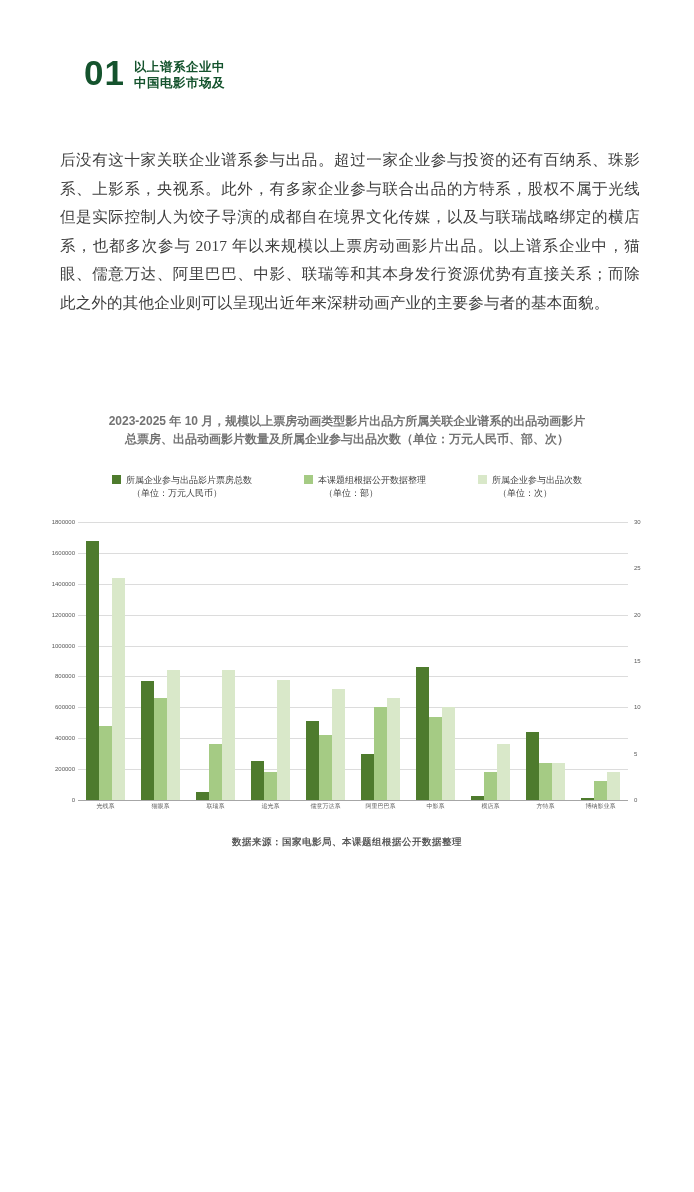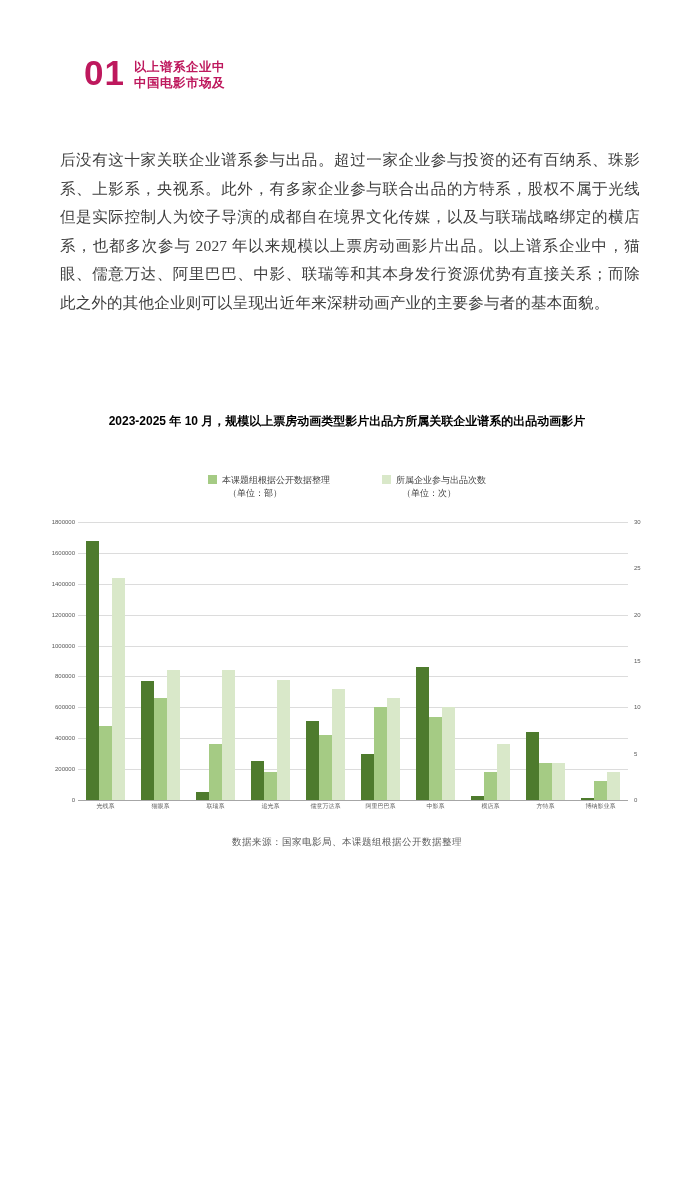--- a/index.html
+++ b/index.html
@@ -1,75 +1,83 @@
 <!DOCTYPE html>
 <html><head>
 <meta charset="utf-8">
 <style>
   html,body{margin:0;padding:0;background:#ffffff;}
   body{width:694px;height:1192px;position:relative;font-family:"Liberation Sans","DejaVu Sans",sans-serif;color:#3f3f3f;}
   .page{position:absolute;inset:0;background:#fff;}
 
   
-  .header{position:absolute;left:84px;top:56px;display:flex;gap:9px;color:#be185d;}
+  .header{position:absolute;left:84px;top:56px;display:flex;gap:9px;color:#14532d;}
   .header-num{font-size:35px;font-weight:bold;line-height:0.95;letter-spacing:1px;}
   .header-title{font-size:12.5px;font-weight:bold;line-height:1.3;padding-top:3px;letter-spacing:0.5px;}
 
   
   .para{position:absolute;left:60px;width:580px;font-family:"Liberation Serif","DejaVu Serif",serif;
         font-size:15.5px;line-height:28.6px;text-align:justify;color:#3d3d3d;letter-spacing:0.2px;}
   .para1{top:146px;}
   .para2{top:892px;text-indent:2.5em;}
 
   
   .chart-title{position:absolute;left:47px;top:412px;width:600px;text-align:center;
-               font-size:12px;font-weight:bold;color:#000000;line-height:18px;}
+               font-size:12px;font-weight:bold;color:#737373;line-height:18px;}
 
   
   .legend{position:absolute;left:47px;top:474px;width:600px;display:flex;justify-content:center;gap:52px;}
   .legend-item{display:flex;gap:5px;align-items:flex-start;}
   .legend-swatch{width:9px;height:9px;margin-top:1px;flex:none;}
   .legend-text{font-size:9px;line-height:13px;color:#404040;}
   .legend-unit{padding-left:6px;}
 
   
   .chart{position:absolute;left:50px;top:515px;width:600px;height:312px;}
   .plot{position:absolute;left:28px;top:7px;width:550px;height:278px;border-bottom:1px solid #a6a6a6;}
   .gridline{position:absolute;left:0;width:100%;height:1px;background:#dcdcdc;}
   .ytick-l{position:absolute;left:-29px;width:26px;text-align:right;font-size:6px;color:#595959;transform:translateY(-50%);line-height:1;}
   .ytick-r{position:absolute;left:556px;width:20px;text-align:left;font-size:6px;color:#595959;transform:translateY(-50%);line-height:1;}
   .bar-group{position:absolute;bottom:0;height:100%;display:flex;align-items:flex-end;justify-content:center;}
   .bar{width:13px;flex:none;}
   .xcat{position:absolute;bottom:-11px;left:0;width:100%;text-align:center;font-size:6px;color:#595959;white-space:nowrap;}
 
   .source{position:absolute;left:47px;top:836px;width:600px;text-align:center;
-          font-size:9.5px;font-weight:normal;color:#595959;letter-spacing:0.5px;}
+          font-size:9.5px;font-weight:bold;color:#595959;letter-spacing:0.5px;}
 
   .page-num{position:absolute;left:0;top:1128px;width:694px;text-align:center;font-size:11px;color:#595959;}
 </style>
 </head>
 <body>
 
 <div class="page">
 
   <div class="header">
     <div class="header-num">01</div>
     <div class="header-title">
       <div>以上谱系企业中</div>
       <div>中国电影市场及</div>
     </div>
   </div>
 
-  <div class="para para1">后没有这十家关联企业谱系参与出品。超过一家企业参与投资的还有百纳系、珠影系、上影系，央视系。此外，有多家企业参与联合出品的方特系，股权不属于光线但是实际控制人为饺子导演的成都自在境界文化传媒，以及与联瑞战略绑定的横店系，也都多次参与 2027 年以来规模以上票房动画影片出品。以上谱系企业中，猫眼、儒意万达、阿里巴巴、中影、联瑞等和其本身发行资源优势有直接关系；而除此之外的其他企业则可以呈现出近年来深耕动画产业的主要参与者的基本面貌。</div>
+  <div class="para para1">后没有这十家关联企业谱系参与出品。超过一家企业参与投资的还有百纳系、珠影系、上影系，央视系。此外，有多家企业参与联合出品的方特系，股权不属于光线但是实际控制人为饺子导演的成都自在境界文化传媒，以及与联瑞战略绑定的横店系，也都多次参与 2017 年以来规模以上票房动画影片出品。以上谱系企业中，猫眼、儒意万达、阿里巴巴、中影、联瑞等和其本身发行资源优势有直接关系；而除此之外的其他企业则可以呈现出近年来深耕动画产业的主要参与者的基本面貌。</div>
 
   <div class="chart-title">
     <div>2023-2025 年 10 月，规模以上票房动画类型影片出品方所属关联企业谱系的出品动画影片</div>
+    <div>总票房、出品动画影片数量及所属企业参与出品次数（单位：万元人民币、部、次）</div>
   </div>
 
   <div class="legend">
+    <div class="legend-item">
+      <span class="legend-swatch" style="background: rgb(78, 123, 45);"></span>
+      <span class="legend-text">
+        <div>所属企业参与出品影片票房总数</div>
+        <div class="legend-unit">（单位：万元人民币）</div>
+      </span>
+    </div>
     <div class="legend-item">
       <span class="legend-swatch" style="background: rgb(165, 203, 132);"></span>
       <span class="legend-text">
         <div>本课题组根据公开数据整理</div>
         <div class="legend-unit">（单位：部）</div>
       </span>
     </div>
     <div class="legend-item">
       <span class="legend-swatch" style="background: rgb(217, 232, 201);"></span>
       <span class="legend-text">

